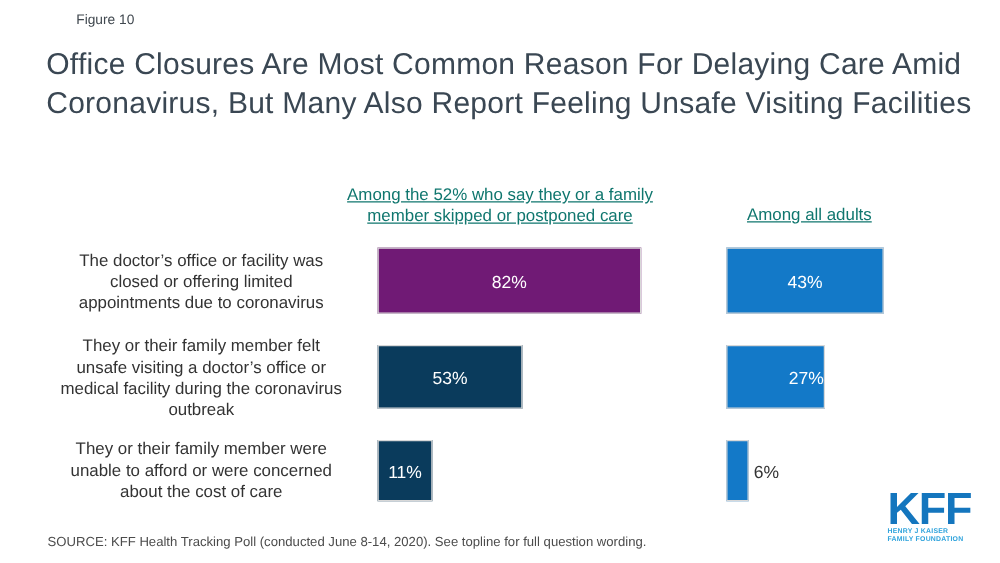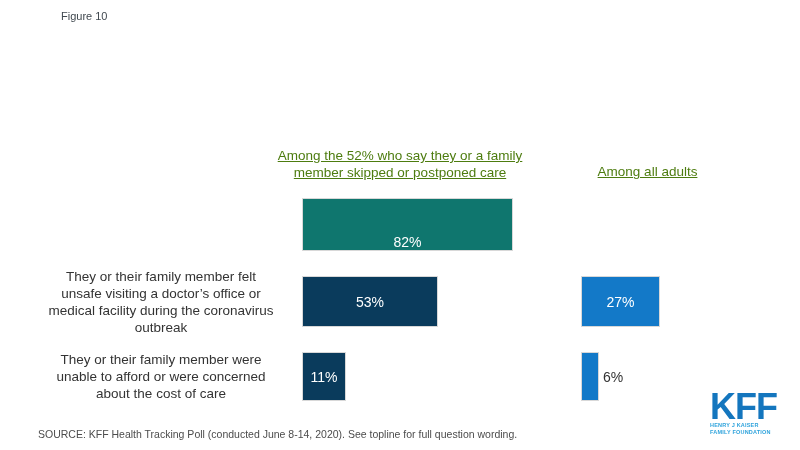--- a/index.html
+++ b/index.html
@@ -15,21 +15,21 @@
   .title {
     position:absolute; left:37px; top:36px;
     font-size:24px; font-weight:400; color:#3a4753;
     line-height:31px; white-space:pre-line; letter-spacing:0.2px;
   }
   .subtitle {
     position:absolute; left:38px; top:107px;
     font-size:13.5px; color:#333333; line-height:19px; white-space:pre-line;
   }
   .col-header {
-    position:absolute; font-size:13.5px; color:#4d7c0f;
+    position:absolute; font-size:13.5px; color:#0f766e;
     text-decoration:underline; text-align:center;
     white-space:pre-line; line-height:16.5px;
   }
   .col-header.left  { left:250px; width:300px; top:148px; }
   .col-header.right { left:545px; width:205px; top:164px; }
   .row-label {
     position:absolute; left:30px; width:262px; text-align:center;
     font-size:13.5px; color:#333333; line-height:17px;
     white-space:pre-line; transform:translateY(-50%);
   }
@@ -63,45 +63,53 @@
     line-height:6.5px; white-space:pre-line; letter-spacing:0.2px; margin-top:1px;
   }
 </style>
 </head>
 <body>
 
 <div class="page">
 
   <div class="figure-label">Figure 10</div>
 
+  <div class="title">Office Closures Are Most Common Reason For Delaying Care Amid
+Coronavirus, But Many Also Report Feeling Unsafe Visiting Facilities</div>
 
 
   <div class="col-header left">Among the 52% who say they or a family
 member skipped or postponed care</div>
   <div class="col-header right">Among all adults</div>
 
+  <div class="row-label r1">The doctor’s office or facility was
+closed or offering limited
+appointments due to coronavirus</div>
   <div class="row-label r3">They or their family member were
 unable to afford or were concerned
 about the cost of care</div>
   <div class="row-label r2">They or their family member felt
 unsafe visiting a doctor’s office or
 medical facility during the coronavirus
 outbreak</div>
 
-  <div class="bar colL br1" style="width: 211px; background: #0f766e; border-color: rgb(216, 216, 216); align-items: flex-end;">
+  <div class="bar colL br1" style="width: 211px; background: #701a75; border-color: rgb(216, 216, 216);">
     <span class="bar-value">82%</span>
   </div>
-  <div class="bar colL br2" style="width: 136px; background: rgb(10, 59, 92); border-color: rgb(216, 216, 216);">
+  <div class="bar colL br2" style="width: 116px; background: rgb(10, 59, 92); border-color: rgb(216, 216, 216);">
     <span class="bar-value">53%</span>
   </div>
   <div class="bar colL br3" style="width: 44px; background: rgb(10, 59, 92); border-color: rgb(216, 216, 216);">
     <span class="bar-value">11%</span>
   </div>
 
-  <div class="bar colR br2" style="width: 79px; background: rgb(19, 121, 200); border-color: rgb(216, 216, 216);">
+  <div class="bar colR br1" style="width: 126px; background: rgb(19, 121, 200); border-color: rgb(216, 216, 216);">
+    <span class="bar-value">43%</span>
+  </div>
+  <div class="bar colR br2" style="width: 79px; background: rgb(19, 121, 200); border-color: rgb(216, 216, 216); justify-content: flex-end;">
     <span class="bar-value">27%</span>
   </div>
   <div class="bar colR br3" style="width: 18px; background: rgb(19, 121, 200); border-color: rgb(216, 216, 216);">
     <span class="bar-value outside">6%</span>
   </div>
 
   <div class="source">SOURCE: KFF Health Tracking Poll (conducted June 8-14, 2020). See topline for full question wording.</div>
 
   <div class="logo">
     <div class="logo-kff">KFF</div>

